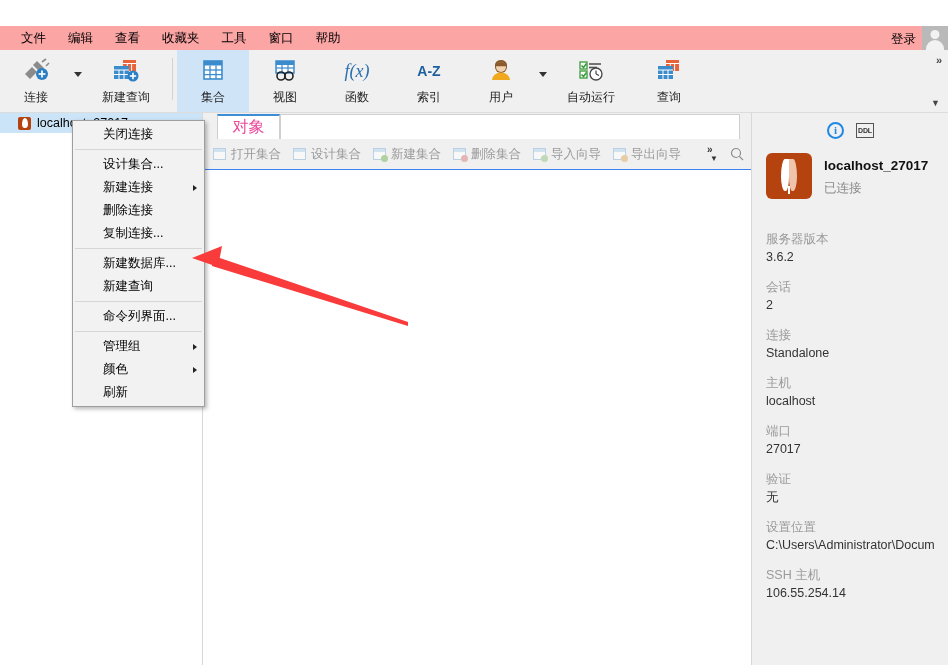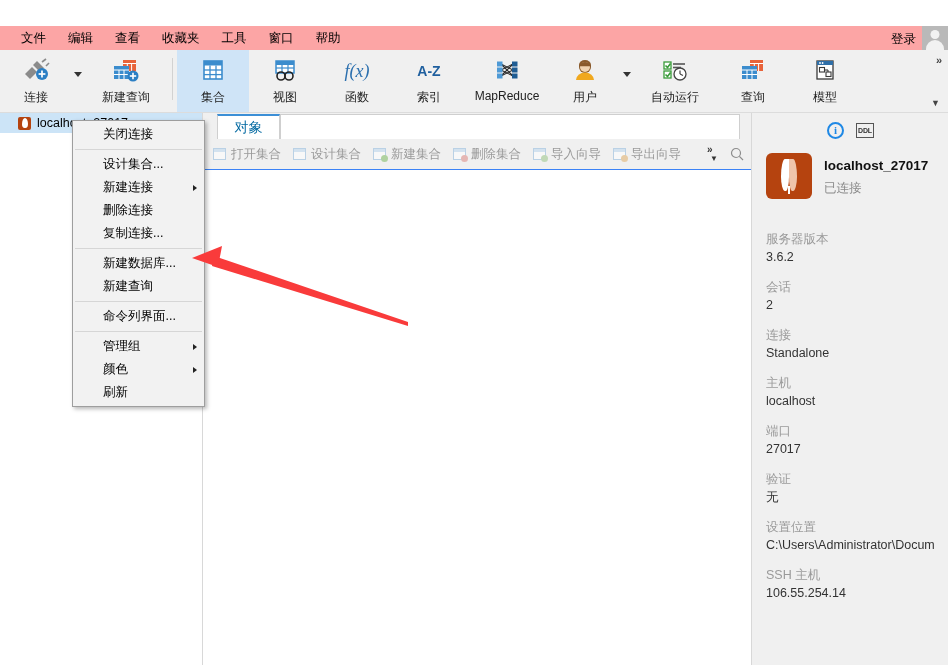--- a/index.html
+++ b/index.html
@@ -54,21 +54,21 @@
   
   .tree-pane{position:absolute;left:0;top:113px;width:202px;height:552px;background:#ffffff;border-right:1px solid #d8d8d8;}
   .tree-row{position:absolute;left:0;top:0;width:202px;height:20px;background:#cce4f7;display:flex;align-items:center;padding-left:18px;box-sizing:border-box;gap:6px;}
   .mongo-mini{width:13px;height:13px;border-radius:2px;background:#b5430f;position:relative;flex:none;}
   .mongo-mini .leaf{position:absolute;left:50%;top:1.5px;transform:translateX(-50%);width:6px;height:10px;border-radius:50% 50% 45% 45%/60% 60% 40% 40%;background:#ffffff;}
   .tree-label{font-size:12.5px;color:#000;white-space:nowrap;}
 
   .center-pane{position:absolute;left:203px;top:113px;width:548px;height:552px;background:#f0f0f0;}
   .tabstrip{position:absolute;left:0;top:0;width:548px;height:26px;background:#f0f0f0;}
   .tab-active{position:absolute;left:14px;top:1px;width:63px;height:25px;background:#ffffff;border:1px solid #cfcfcf;border-bottom:none;
-    border-top:2px solid #3c8fd6;display:flex;align-items:center;justify-content:center;font-size:14px;color:#0369a1;box-sizing:border-box;}
+    border-top:2px solid #3c8fd6;display:flex;align-items:center;justify-content:center;font-size:16px;color:#ec4899;box-sizing:border-box;}
   .tab-rest{position:absolute;left:77px;top:1px;width:460px;height:25px;background:#ffffff;border:1px solid #cfcfcf;border-bottom:none;box-sizing:border-box;}
   .obj-toolbar{position:absolute;left:0;top:26px;width:548px;height:30px;background:#f0f0f0;border-bottom:3px solid #3b82f6;}
   .ot-items{position:absolute;left:4px;top:0;height:30px;display:flex;align-items:center;}
   .otbtn{display:flex;align-items:center;gap:4px;padding:0 6px;height:30px;}
   .otlabel{font-size:12.5px;color:#9a9a9a;white-space:nowrap;}
   .otico{width:14px;height:13px;position:relative;flex:none;opacity:.55;}
   .otico .grid{position:absolute;left:0;top:0;width:13px;height:12px;border:1px solid #8fb8dd;background:#ffffff;box-sizing:border-box;}
   .otico .grid:before{content:"";position:absolute;left:0;top:0;right:0;height:3px;background:#bcd7ef;}
   .otico .dot{position:absolute;right:-1px;bottom:-1px;width:7px;height:7px;border-radius:50%;}
   .ot-right{position:absolute;right:2px;top:0;height:30px;display:flex;align-items:center;gap:2px;}
@@ -219,39 +219,20 @@
 
       <div class="rbitem wide">
         <div class="rbicon">
           <svg width="34" height="26" viewBox="0 0 34 26">
             <text x="17" y="18" font-family="Liberation Sans, sans-serif" font-size="14" font-weight="bold" fill="#1f5f9e" text-anchor="middle">A-Z</text>
           </svg>
         </div>
         <div class="rblabel">索引</div>
       </div>
 
-      <div class="rbitem xwide">
-        <div class="rbicon">
-          <svg width="34" height="26" viewBox="0 0 34 26">
-            <line x1="11" y1="6" x2="23" y2="12" stroke="#2b2b2b" stroke-width="1.1"></line>
-            <line x1="11" y1="6" x2="23" y2="18" stroke="#2b2b2b" stroke-width="1.1"></line>
-            <line x1="11" y1="12" x2="23" y2="6" stroke="#2b2b2b" stroke-width="1.1"></line>
-            <line x1="11" y1="12" x2="23" y2="18" stroke="#2b2b2b" stroke-width="1.1"></line>
-            <line x1="11" y1="18" x2="23" y2="6" stroke="#2b2b2b" stroke-width="1.1"></line>
-            <line x1="11" y1="18" x2="23" y2="12" stroke="#2b2b2b" stroke-width="1.1"></line>
-            <rect x="7" y="3.5" width="5.5" height="5" fill="#4e9ad6"></rect>
-            <rect x="7" y="9.5" width="5.5" height="5" fill="#4e9ad6"></rect>
-            <rect x="7" y="15.5" width="5.5" height="5" fill="#4e9ad6"></rect>
-            <rect x="22" y="9.5" width="5.5" height="5" fill="#1e5c93"></rect>
-            <rect x="22" y="3.5" width="5.5" height="5" fill="#1e5c93"></rect>
-            <rect x="22" y="15.5" width="5.5" height="5" fill="#1e5c93"></rect>
-          </svg>
-        </div>
-        <div class="rblabel">MapReduce</div>
-      </div>
 
 
       <div class="rbitem wide">
         <div class="rbicon">
           <svg width="30" height="26" viewBox="0 0 30 26">
             <path d="M9 7 a6 5 0 0 1 12 0 v2 a6 6 0 0 1 -12 0 z" fill="#8a5a2b"></path>
             <circle cx="15" cy="9" r="5" fill="#f0d3b0"></circle>
             <path d="M15 4 a5.5 4 0 0 1 5.5 4.2 h-11 A5.5 4 0 0 1 15 4 z" fill="#8a5a2b"></path>
             <path d="M6 22 a9 7.5 0 0 1 18 0 z" fill="#f0a81e"></path>
           </svg>
@@ -291,35 +272,20 @@
             <rect x="4" y="8" width="15" height="13" fill="#3b8ccd"></rect>
             <line x1="4" y1="12" x2="19" y2="12" stroke="#fff" stroke-width="1"></line>
             <line x1="4" y1="16.5" x2="19" y2="16.5" stroke="#fff" stroke-width="1"></line>
             <line x1="9" y1="12" x2="9" y2="21" stroke="#fff" stroke-width="1"></line>
             <line x1="14" y1="12" x2="14" y2="21" stroke="#fff" stroke-width="1"></line>
           </svg>
         </div>
         <div class="rblabel">查询</div>
       </div>
 
-      <div class="rbitem wide">
-        <div class="rbicon">
-          <svg width="30" height="26" viewBox="0 0 30 26">
-            <rect x="7" y="3" width="16" height="18" fill="#fff" stroke="#3a3a3a" stroke-width="1.3"></rect>
-            <rect x="7" y="3" width="16" height="4" fill="#2f6fa8"></rect>
-            <circle cx="10" cy="5" r="0.9" fill="#fff"></circle>
-              <circle cx="12.6" cy="5" r="0.9" fill="#fff"></circle>
-            <rect x="9.5" y="9.5" width="5" height="4.5" fill="#fff" stroke="#3a3a3a" stroke-width="1.1"></rect>
-            <rect x="16" y="14" width="5" height="4.5" fill="#fff" stroke="#3a3a3a" stroke-width="1.1"></rect>
-            <line x1="14.5" y1="12" x2="18" y2="12" stroke="#3a3a3a" stroke-width="1.1"></line>
-            <line x1="18" y1="12" x2="18" y2="14" stroke="#3a3a3a" stroke-width="1.1"></line>
-          </svg>
-        </div>
-        <div class="rblabel">模型</div>
-      </div>
 
     </div>
     <div class="rb-chevron">»</div>
     <div class="rb-downcaret">▼</div>
   </div>
 
   <div class="tree-pane">
     <div class="tree-row">
       <div class="mongo-mini">
           <div class="leaf"></div>

